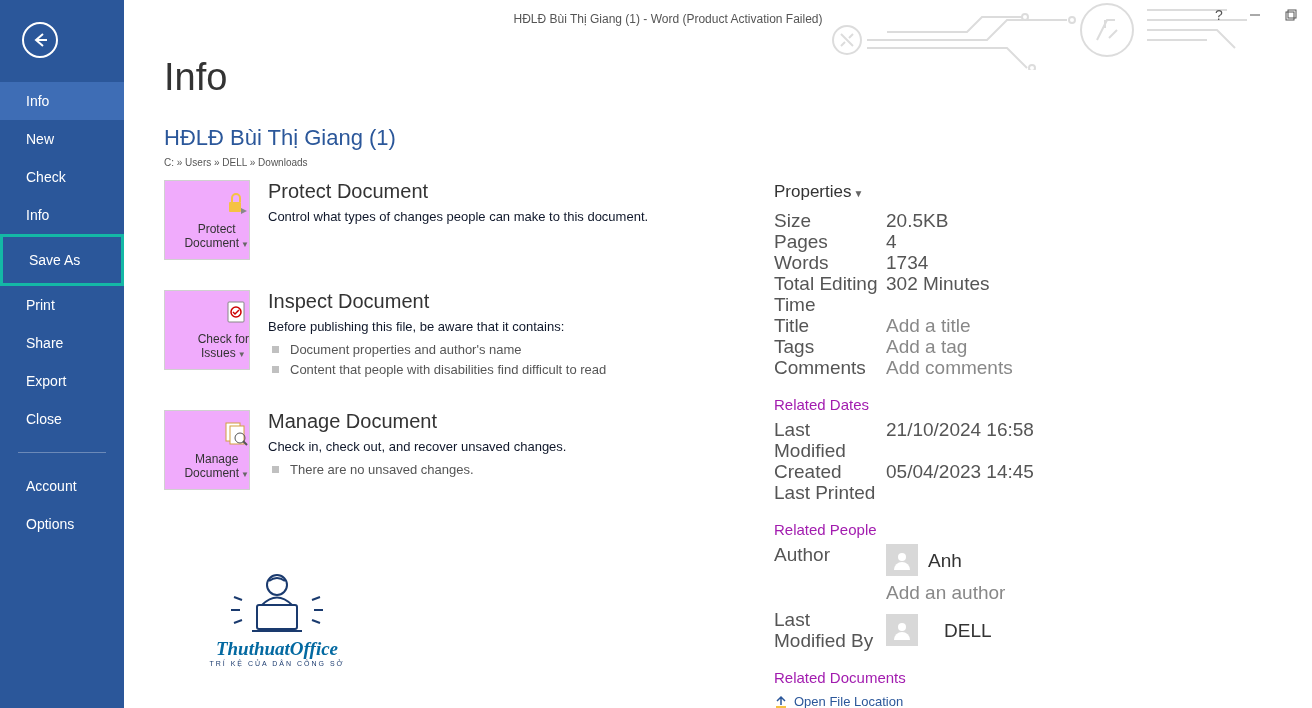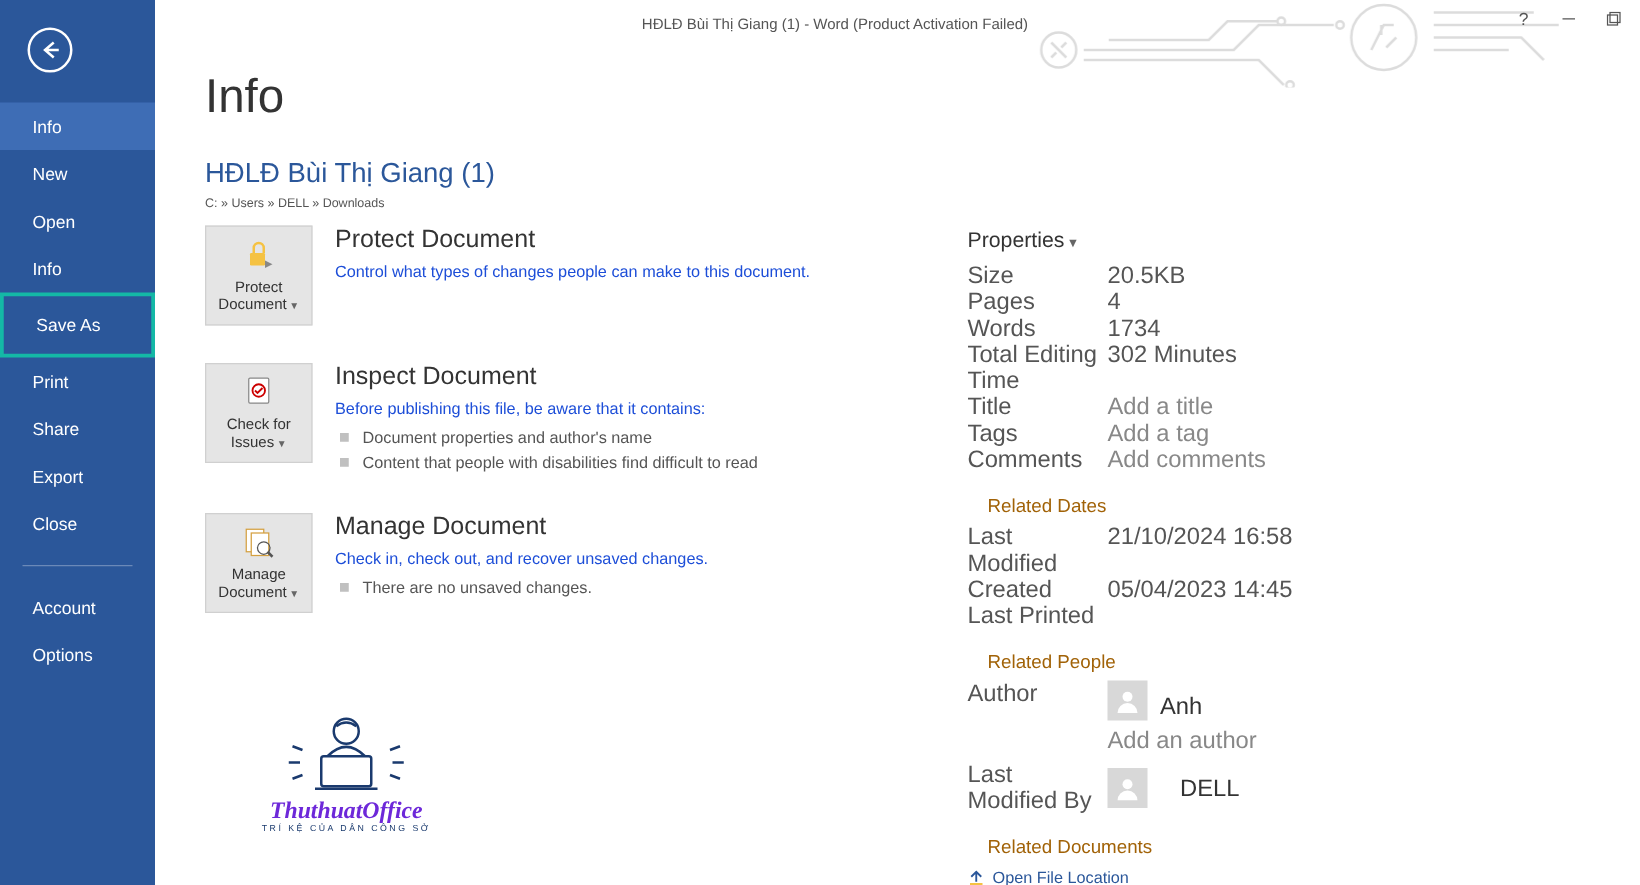--- a/index.html
+++ b/index.html
@@ -17,40 +17,40 @@
 .nav-item.highlight{border:3px solid #14b8a6;height:52px}
 .nav-sep{height:1px;background:rgba(255,255,255,.3);margin:14px 18px}
 .content{position:absolute;left:124px;top:30px;right:0;bottom:0;padding:26px 40px;overflow:auto}
 .page-title{font-size:38px;font-weight:300;color:#333;margin:0 0 26px 0}
 .doc-title{font-size:22px;color:#2b579a;margin:0 0 6px 0}
 .doc-path{font-size:10px;color:#555;margin-bottom:12px}
 .sections{display:flex;gap:50px}
 .left-col{flex:0 0 560px}
 .right-col{flex:0 0 340px;padding-top:2px}
 .block{display:flex;gap:18px;margin-bottom:30px}
-.btn-tile{width:86px;height:80px;border:1px solid #d0d0d0;display:flex;flex-direction:column;align-items:center;justify-content:center;text-align:center;font-size:12px;line-height:14px;cursor:pointer;background:#e5e5e5}
+.btn-tile{width:86px;height:80px;border:1px solid #d0d0d0;display:flex;flex-direction:column;align-items:flex-end;justify-content:center;text-align:center;font-size:12px;line-height:14px;cursor:pointer;background:#f0abfc}
 .btn-tile .ic{height:30px;display:flex;align-items:center;justify-content:center;margin-bottom:4px}
 .btn-tile .caret{font-size:8px;color:#666;margin-left:2px}
 .block-body h2{font-size:20px;font-weight:400;color:#333;margin:0 0 6px 0}
-.block-desc{font-size:13px;color:#1d4ed8;margin:0 0 6px 0}
+.block-desc{font-size:13px;color:#0f172a;margin:0 0 6px 0}
 .bullet-list{list-style:none;padding:0;margin:0}
 .bullet-list li{font-size:13px;color:#555;padding-left:22px;position:relative;line-height:20px}
 .bullet-list li::before{content:"";position:absolute;left:4px;top:6px;width:7px;height:7px;background:#c0c0c0}
 .prop-header{font-size:17px;color:#333;margin:0 0 8px 0;cursor:pointer}
 .prop-header .c{font-size:10px;color:#666;margin-left:2px}
 .prop-row{display:flex;font-size:19px;line-height:21px}
 .prop-label{width:112px;color:#555}
 .prop-val{color:#555}
 .prop-link{color:#888;cursor:pointer}
-.sec-head{font-size:15px;color:#a16207;margin:18px 0 6px 16px}
+.sec-head{font-size:15px;color:#a21caf;margin:18px 0 6px 0}
 .avatar{width:32px;height:32px;background:#d8d8d8;display:flex;align-items:center;justify-content:center}
 .open-loc{display:flex;align-items:center;gap:6px;font-size:13px;color:#2b579a;cursor:pointer;margin-top:8px}
 .logo{position:absolute;left:182px;top:565px;width:190px;text-align:center}
 .logo svg{display:block;margin:0 auto}
-.logo-text{font-family:Georgia,serif;font-weight:bold;font-style:italic;font-size:19px;color:#6d28d9;margin-top:-2px}
+.logo-text{font-family:Georgia,serif;font-weight:bold;font-style:italic;font-size:19px;color:#0369a1;margin-top:-2px}
 .logo-sub{font-size:7px;letter-spacing:2px;color:#1a3a6e;text-transform:uppercase}
 </style>
 </head>
 <body>
 
 <div class="titlebar">
   <div class="titlebar-left"></div>
   <div class="titlebar-center">HĐLĐ Bùi Thị Giang (1) - Word (Product Activation Failed)</div>
   <div class="titlebar-right">
     <div class="win-btn">?</div>
@@ -86,21 +86,21 @@
 
 <div class="sidebar">
   <div class="back-btn">
     <svg width="18" height="18">
         <path d="M12 3 L5 9 L12 15 M5 9 H16" stroke="#fff" stroke-width="2" fill="none"></path>
       </svg>
   </div>
   <div id="nav-main">
       <div class="nav-item active">Info</div>
       <div class="nav-item">New</div>
-      <div class="nav-item">Open</div>
+      <div class="nav-item">Check</div>
       <div class="nav-item">Info</div>
       <div class="nav-item highlight">Save As</div>
       <div class="nav-item">Print</div>
       <div class="nav-item">Share</div>
       <div class="nav-item">Export</div>
       <div class="nav-item">Close</div>
     </div>
   <div class="nav-sep"></div>
   <div id="nav-foot">
       <div class="nav-item">Account</div>
@@ -226,21 +226,21 @@
           <div class="prop-row">
             <div class="prop-label">Last Printed</div>
             <div class="prop-val"></div>
           </div>
         </div>
 
       <div class="sec-head">Related People</div>
       <div class="prop-row">
         <div class="prop-label">Author</div>
         <div>
-          <div style="display:flex;align-items:flex-end;gap:10px">
+          <div style="display:flex;align-items:center;gap:10px">
             <div class="avatar">
                 <svg width="20" height="20">
                   <circle cx="10" cy="7" r="4" fill="#fff"></circle>
                   <path d="M2 20 a8 8 0 0 1 16 0 z" fill="#fff"></path>
                 </svg>
               </div>
             <span>Anh</span>
           </div>
           <div class="prop-link" style="margin-top:6px">Add an author</div>
         </div>

